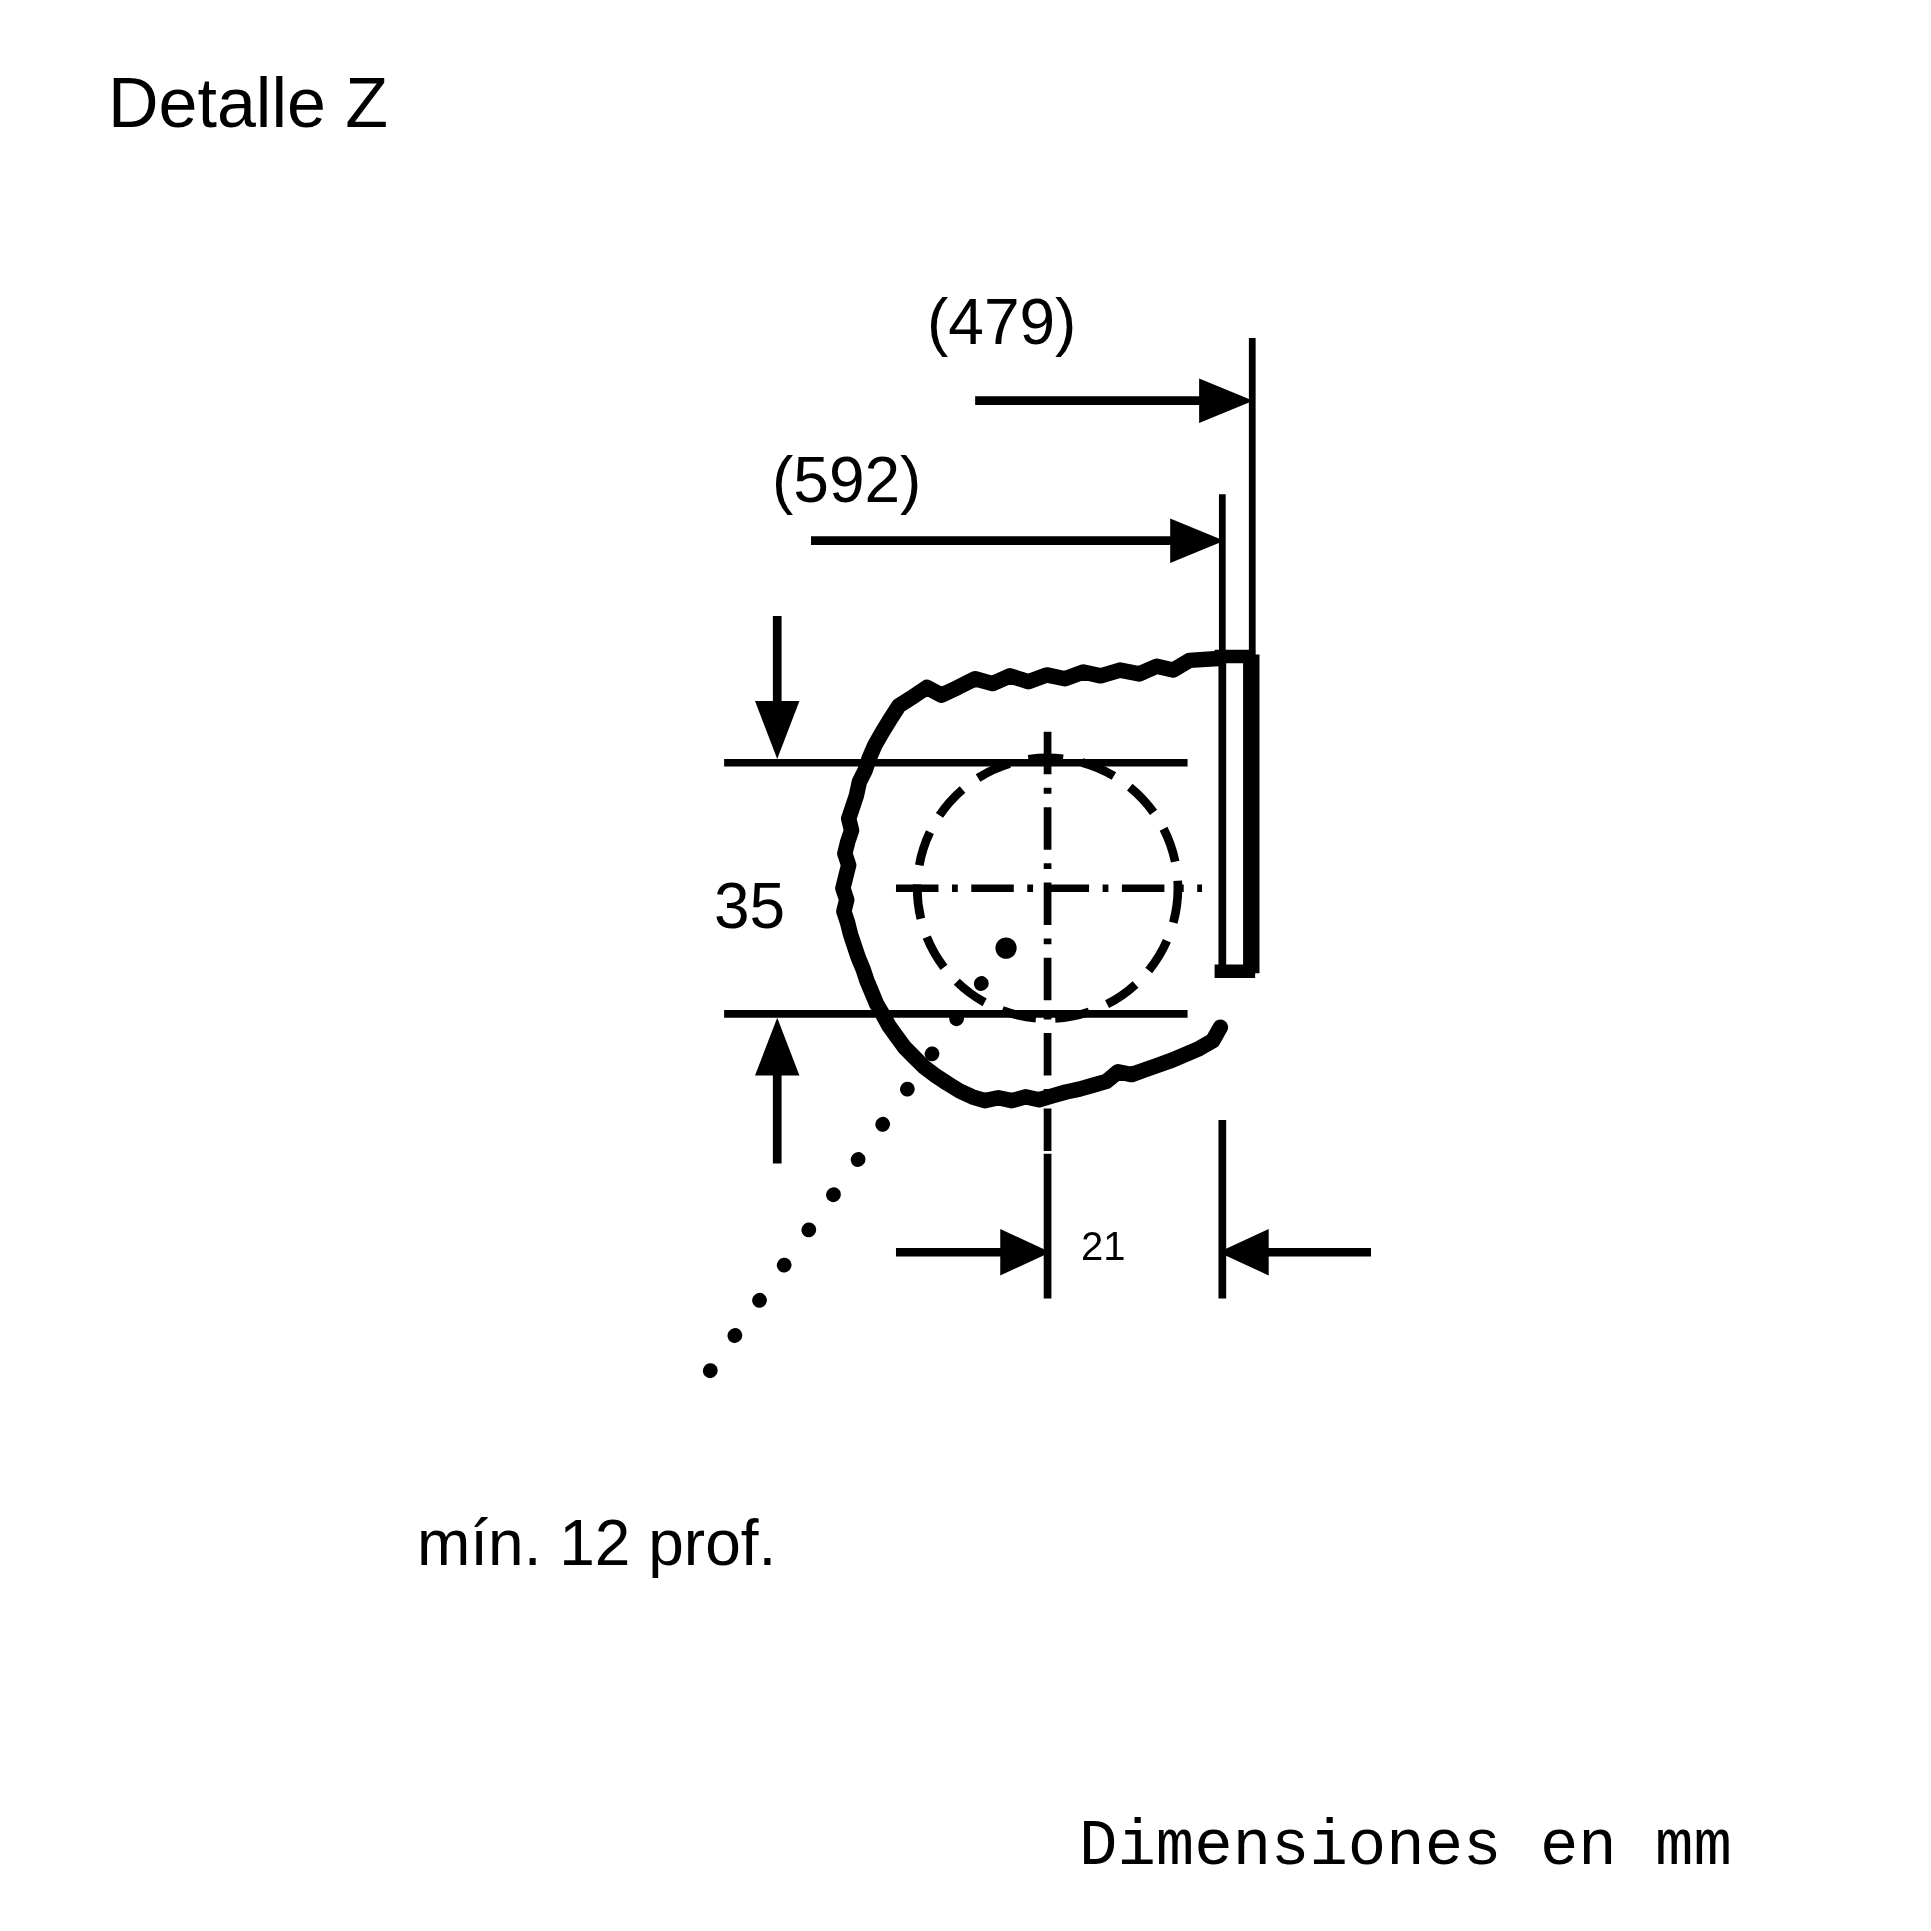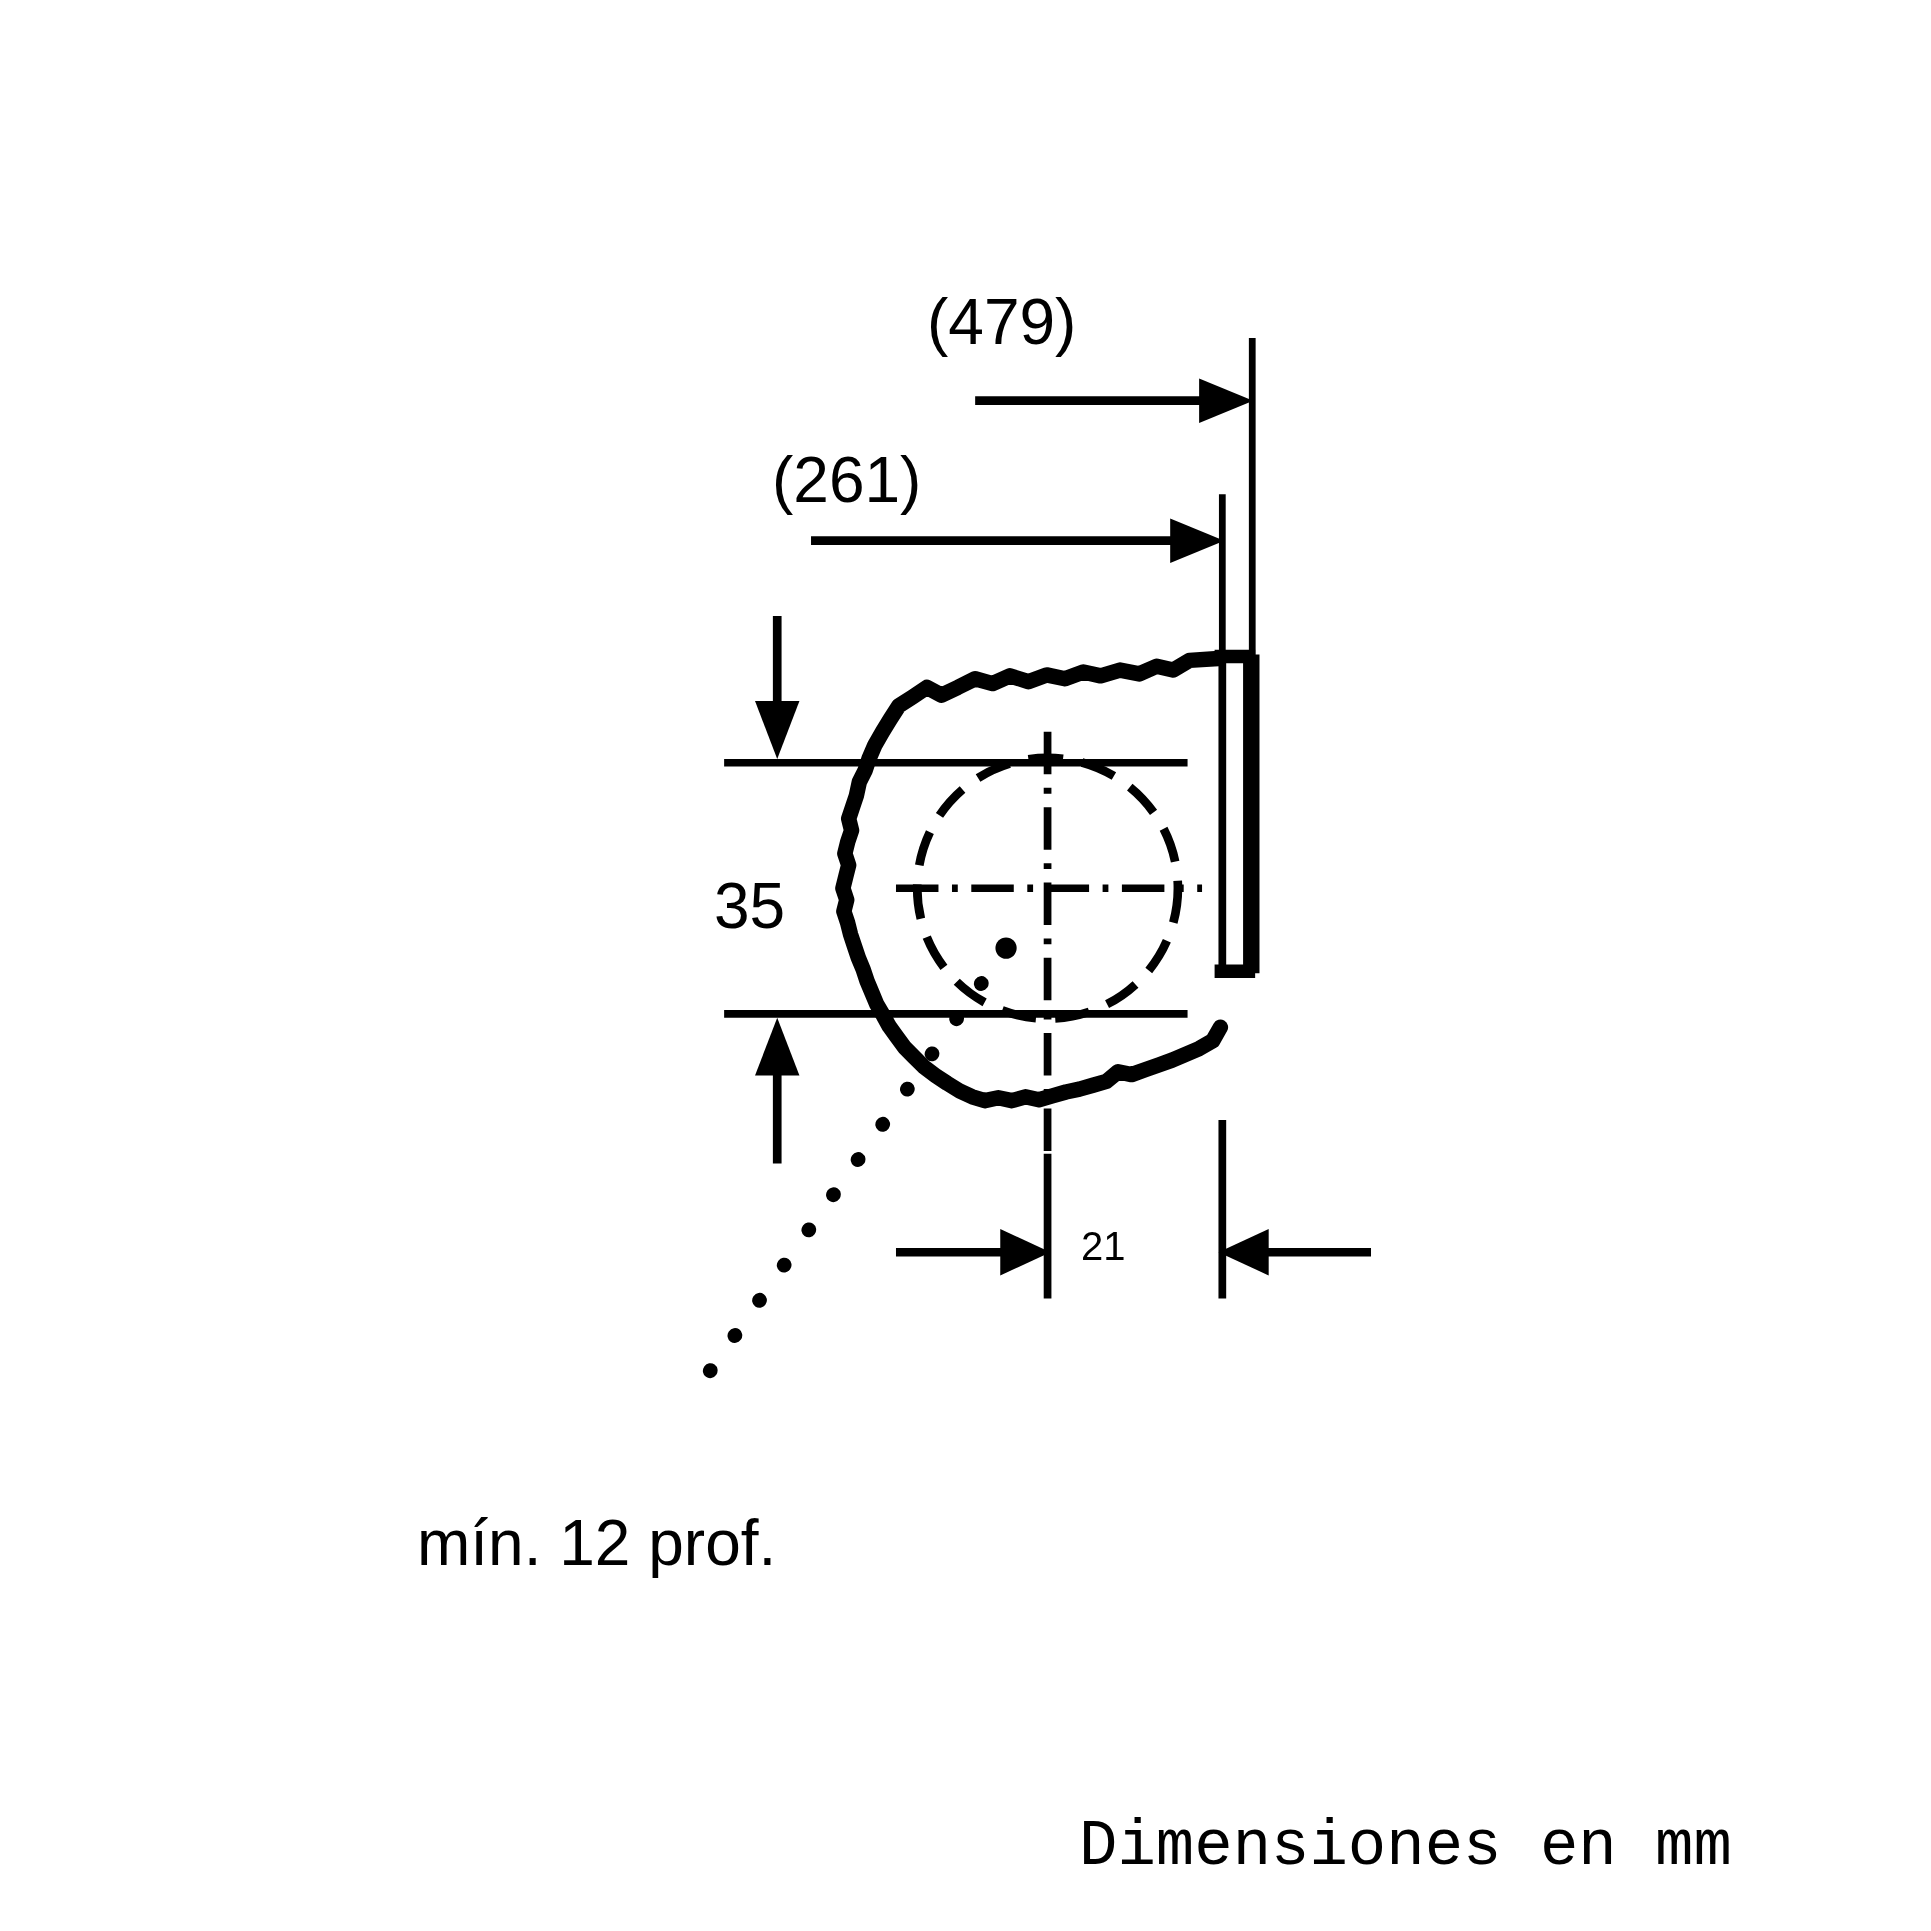--- a/index.html
+++ b/index.html
@@ -178,24 +178,25 @@
       <path d="M 1314 1273 L 1262 1297 L 1314 1321 Z" fill="#000000"></path>
     </g>
 
     <g>
       <line x1="1042" y1="982" x2="727" y2="1432" stroke="#000000" stroke-width="15" stroke-linecap="round" stroke-dasharray="0.5 44"></line>
       <circle cx="1042" cy="982" r="11" fill="#000000"></circle>
     </g>
 
   </svg>
 
+  <div class="txt" id="detail-title">Detalle Z</div>
 
   <div class="txt" id="dim-595-label">(479)</div>
 
-  <div class="txt" id="dim-592-label">(261)</div>
+  <div class="txt" id="dim-592-label">(592)</div>
 
   <div class="txt" id="dim-35-label">35</div>
 
   <div class="txt" id="dim-21-label">21</div>
 
 
   <div class="txt" id="note-line2">mín. 12 prof.</div>
 
   <div class="txt" id="units-note">Dimensiones en mm</div>
 

